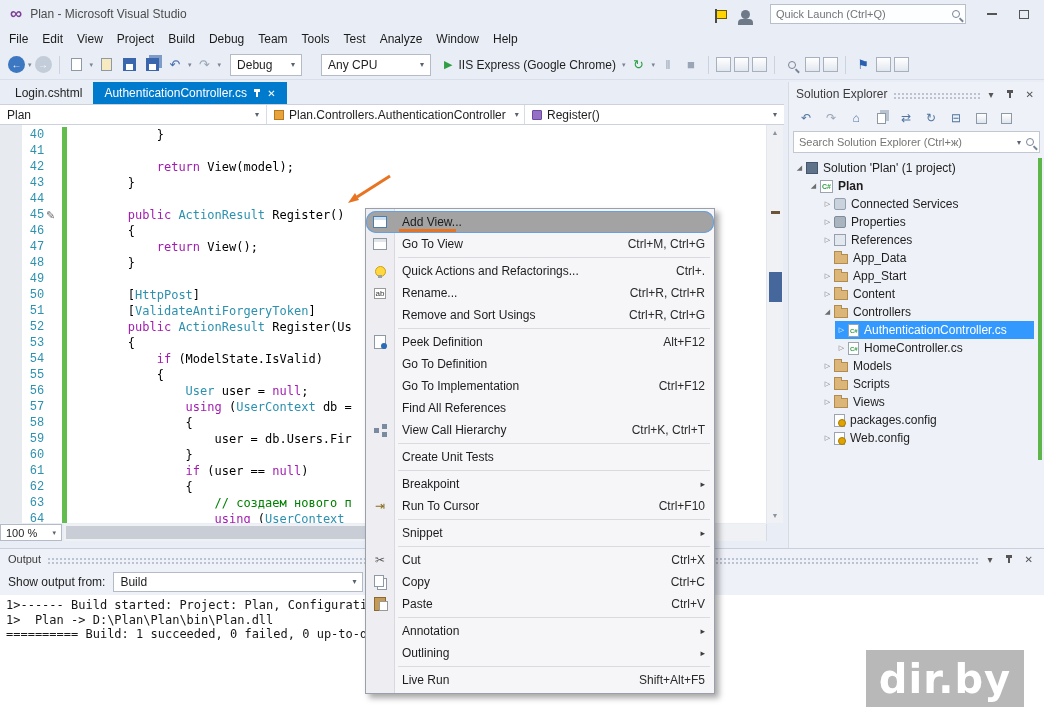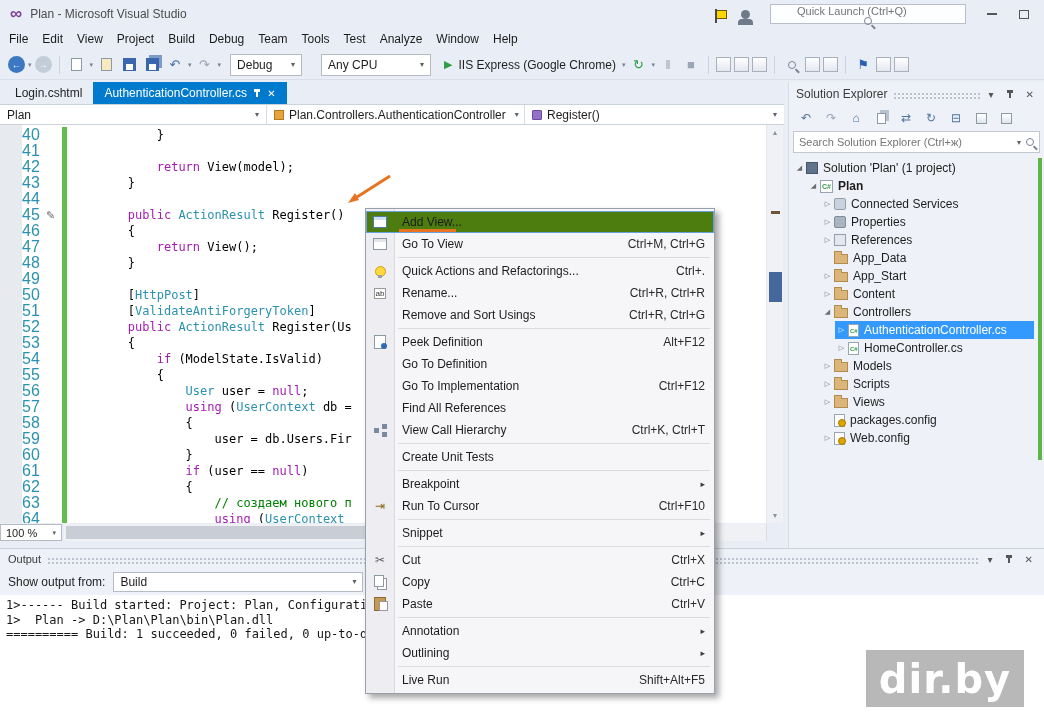--- a/index.html
+++ b/index.html
@@ -10,21 +10,21 @@
   .titlebar{position:absolute;left:0;top:0;width:1044px;height:28px;display:flex;align-items:center;padding:0 4px;background:#e9eef6;}
   .vs-logo{font-size:17px;font-weight:bold;color:#7f3f98;margin:0 8px 0 6px;}
   .title-text{font-size:12px;color:#4b4b4b;white-space:nowrap;}
   .tb-spacer{flex:1;}
   .flag-wrap{width:26px;height:20px;display:flex;align-items:center;justify-content:center;}
   .flag{width:11px;height:9px;background:#ffd400;border:1px solid #6d5a00;position:relative;}
   .flag::after{content:"";position:absolute;left:-2px;top:-2px;width:2px;height:14px;background:#4a4a4a;}
   .person{width:9px;height:9px;border-radius:50%;background:#6f7a89;position:relative;margin-right:3px;}
   .person::after{content:"";position:absolute;left:-3px;top:9px;width:15px;height:6px;border-radius:4px 4px 0 0;background:#6f7a89;}
   .icon-btn{width:26px;height:22px;display:flex;align-items:center;justify-content:center;color:#5a5a5a;}
-  .ql{width:196px;height:20px;background:#fdfeff;border:1px solid #b8bfca;display:flex;align-items:center;padding:0 5px;margin:0 10px;flex-direction:column;}
+  .ql{width:196px;height:20px;background:#fdfeff;border:1px solid #b8bfca;display:flex;align-items:center;padding:0 5px;margin:0 10px;}
   .ql input{border:0;outline:0;flex:1;font-size:11px;color:#333;background:transparent;font-family:inherit;min-width:0;}
   .magnifier{width:8px;height:8px;border:1.5px solid #7b8494;border-radius:50%;position:relative;flex:none;}
   .magnifier::after{content:"";position:absolute;width:5px;height:1.5px;background:#7b8494;transform:rotate(45deg);left:6px;top:8px;}
   .win-btn{width:32px;height:22px;display:flex;align-items:center;justify-content:center;}
   .min-glyph{width:10px;height:2px;background:#555;}
   .max-glyph{width:10px;height:9px;border:1.5px solid #555;background:transparent;}
 
   
   .menubar{position:absolute;left:0;top:28px;width:1044px;height:22px;display:flex;align-items:center;padding-left:2px;}
   .menu-item{padding:3px 7px;font-size:12px;color:#1b1b1b;white-space:nowrap;}
@@ -57,21 +57,21 @@
   .tab-close{font-size:10px;}
   .pinw{width:2px;height:8px;background:#fff;position:relative;margin:0 2px;}
   .pinw::before{content:"";position:absolute;left:-2px;top:0;width:6px;height:3px;background:#fff;}
   .breadcrumb{position:absolute;left:0;top:24px;width:784px;height:21px;background:#fff;border-top:1px solid #ccd2dc;border-bottom:1px solid #ccd2dc;display:flex;}
   .bc-sec{display:flex;align-items:center;gap:5px;padding:0 7px;font-size:12px;color:#1e1e1e;border-right:1px solid #d8dde5;overflow:hidden;white-space:nowrap;}
   .bc-sec .caret{margin-left:auto;font-size:8px;color:#5a6270;padding-left:4px;}
   .bc-class{width:10px;height:10px;background:#e8a33d;border:1px solid #b67a1e;flex:none;}
   .bc-method{width:10px;height:10px;background:#9470c7;border:1px solid #6a4b9e;border-radius:1px;flex:none;}
   .code-wrap{position:absolute;left:0;top:45px;width:766px;height:398px;background:#fff;overflow:hidden;}
   .bp-margin{position:absolute;left:0;top:0;width:22px;height:100%;background:#e7eaef;}
-  .lnums{position:absolute;left:22px;top:2px;width:36px;font-family:Liberation Sans, sans-serif;font-size:16px;color:#2b91af;text-align:left;padding-right:6px;}
+  .lnums{position:absolute;left:22px;top:2px;width:36px;font-family:Liberation Mono, monospace;font-size:12px;color:#2b91af;text-align:center;padding-right:6px;}
   .lnum{height:16px;line-height:16px;}
   .changebar{position:absolute;left:62px;top:2px;width:5px;height:396px;background:#63bd4e;}
   .codelines{position:absolute;left:70px;top:2px;font-family:"DejaVu Sans Mono",monospace;font-size:12px;color:#000;white-space:pre;}
   .cline{height:16px;line-height:16px;}
   .tok-k{color:#a21caf;}.tok-y{color:#2b91af;}.tok-m{color:#008000;}.tok-p{color:#000;}
   .pencil{position:absolute;left:46px;top:84px;font-size:11px;color:#6f6f6f;}
   .vscroll{position:absolute;left:766px;top:45px;width:17px;height:398px;background:#f0f1f4;border-left:1px solid #e3e6ec;}
   .vs-arrow{height:15px;display:flex;align-items:center;justify-content:center;font-size:7px;color:#8a93a2;}
   .vs-arrow.bottom{position:absolute;bottom:0;left:0;right:0;}
   .vs-thumb{position:absolute;left:2px;top:147px;width:13px;height:30px;background:#46679c;}
@@ -129,21 +129,21 @@
   .out-toolbar{height:25px;display:flex;align-items:center;padding:0 8px;font-size:12px;gap:8px;text-align:center;}
   .out-combo{width:250px;height:20px;background:#fff;border:1px solid #b4bac6;display:flex;align-items:center;font-size:12px;padding:0 6px;gap:6px;}
   .out-combo .caret{font-size:8px;color:#5a6270;margin-left:auto;}
   .out-text{position:absolute;left:0;top:46px;right:0;bottom:0;background:#fff;padding:3px 0 0 6px;font-family:"DejaVu Sans Mono",monospace;font-size:12px;color:#161616;}
   .oline{height:14.6px;line-height:14.6px;white-space:pre;}
 
   
   .cmenu{position:absolute;left:365px;top:208px;width:350px;background:#f6f6f9;border:1px solid #9aa0ab;box-shadow:4px 4px 6px rgba(0,0,0,0.35);padding:2px 0;z-index:40;}
   .cmenu::before{content:"";position:absolute;left:0;top:0;bottom:0;width:28px;background:#eeeef2;border-right:1px solid #d9dae0;}
   .cmi{position:relative;height:22px;display:flex;align-items:center;padding:0 9px 0 36px;font-size:12px;color:#1c1c1c;}
-  .cmi.hl{background:#4d7c0f;box-shadow:inset 0 0 0 1px #66a0df;}
+  .cmi.hl{background:#a3a3a3;box-shadow:inset 0 0 0 1px #66a0df;border-radius:10px;}
   .cmi-label{white-space:nowrap;}
   .cmi-right{margin-left:auto;font-size:12px;color:#2a2a2a;padding-left:18px;white-space:nowrap;}
   .cmi-right.sub{font-size:9px;color:#3c3c3c;}
   .menu-sep{height:1px;background:#dadbe0;margin:2px 4px 2px 32px;}
   .mi{position:absolute;left:6px;top:3px;width:16px;height:16px;display:flex;align-items:center;justify-content:center;}
   .mi-add-view::before{content:"";width:12px;height:10px;border:1px solid #4f7dab;background:#fff;box-shadow:inset 0 3px 0 #cfe0f0;}
   .mi-go-view::before{content:"";width:12px;height:10px;border:1px solid #8d9aa5;background:#fff;box-shadow:inset 0 3px 0 #e2e6eb;}
   .mi-lightbulb::before{content:"";width:9px;height:9px;border-radius:50%;background:#ffd83d;border:1px solid #cfa013;}
   .mi-lightbulb::after{content:"";position:absolute;left:6px;bottom:1px;width:4px;height:3px;background:#9aa0ab;}
   .mi-rename::before{content:"ab";font-size:8px;line-height:9px;color:#333;border:1px solid #999;background:#fff;padding:0 1px;}

